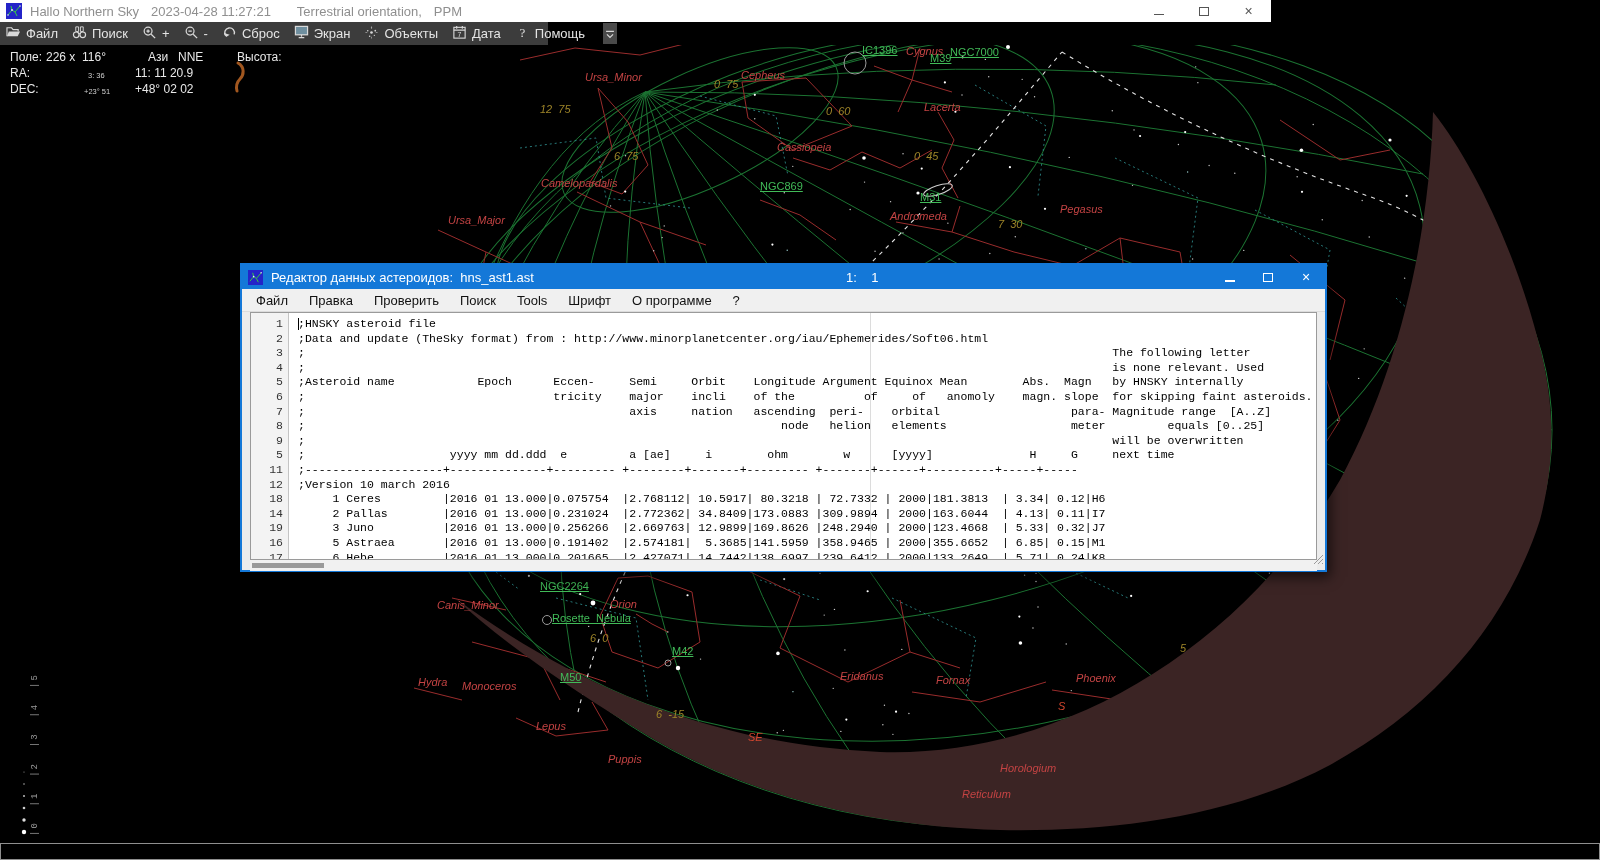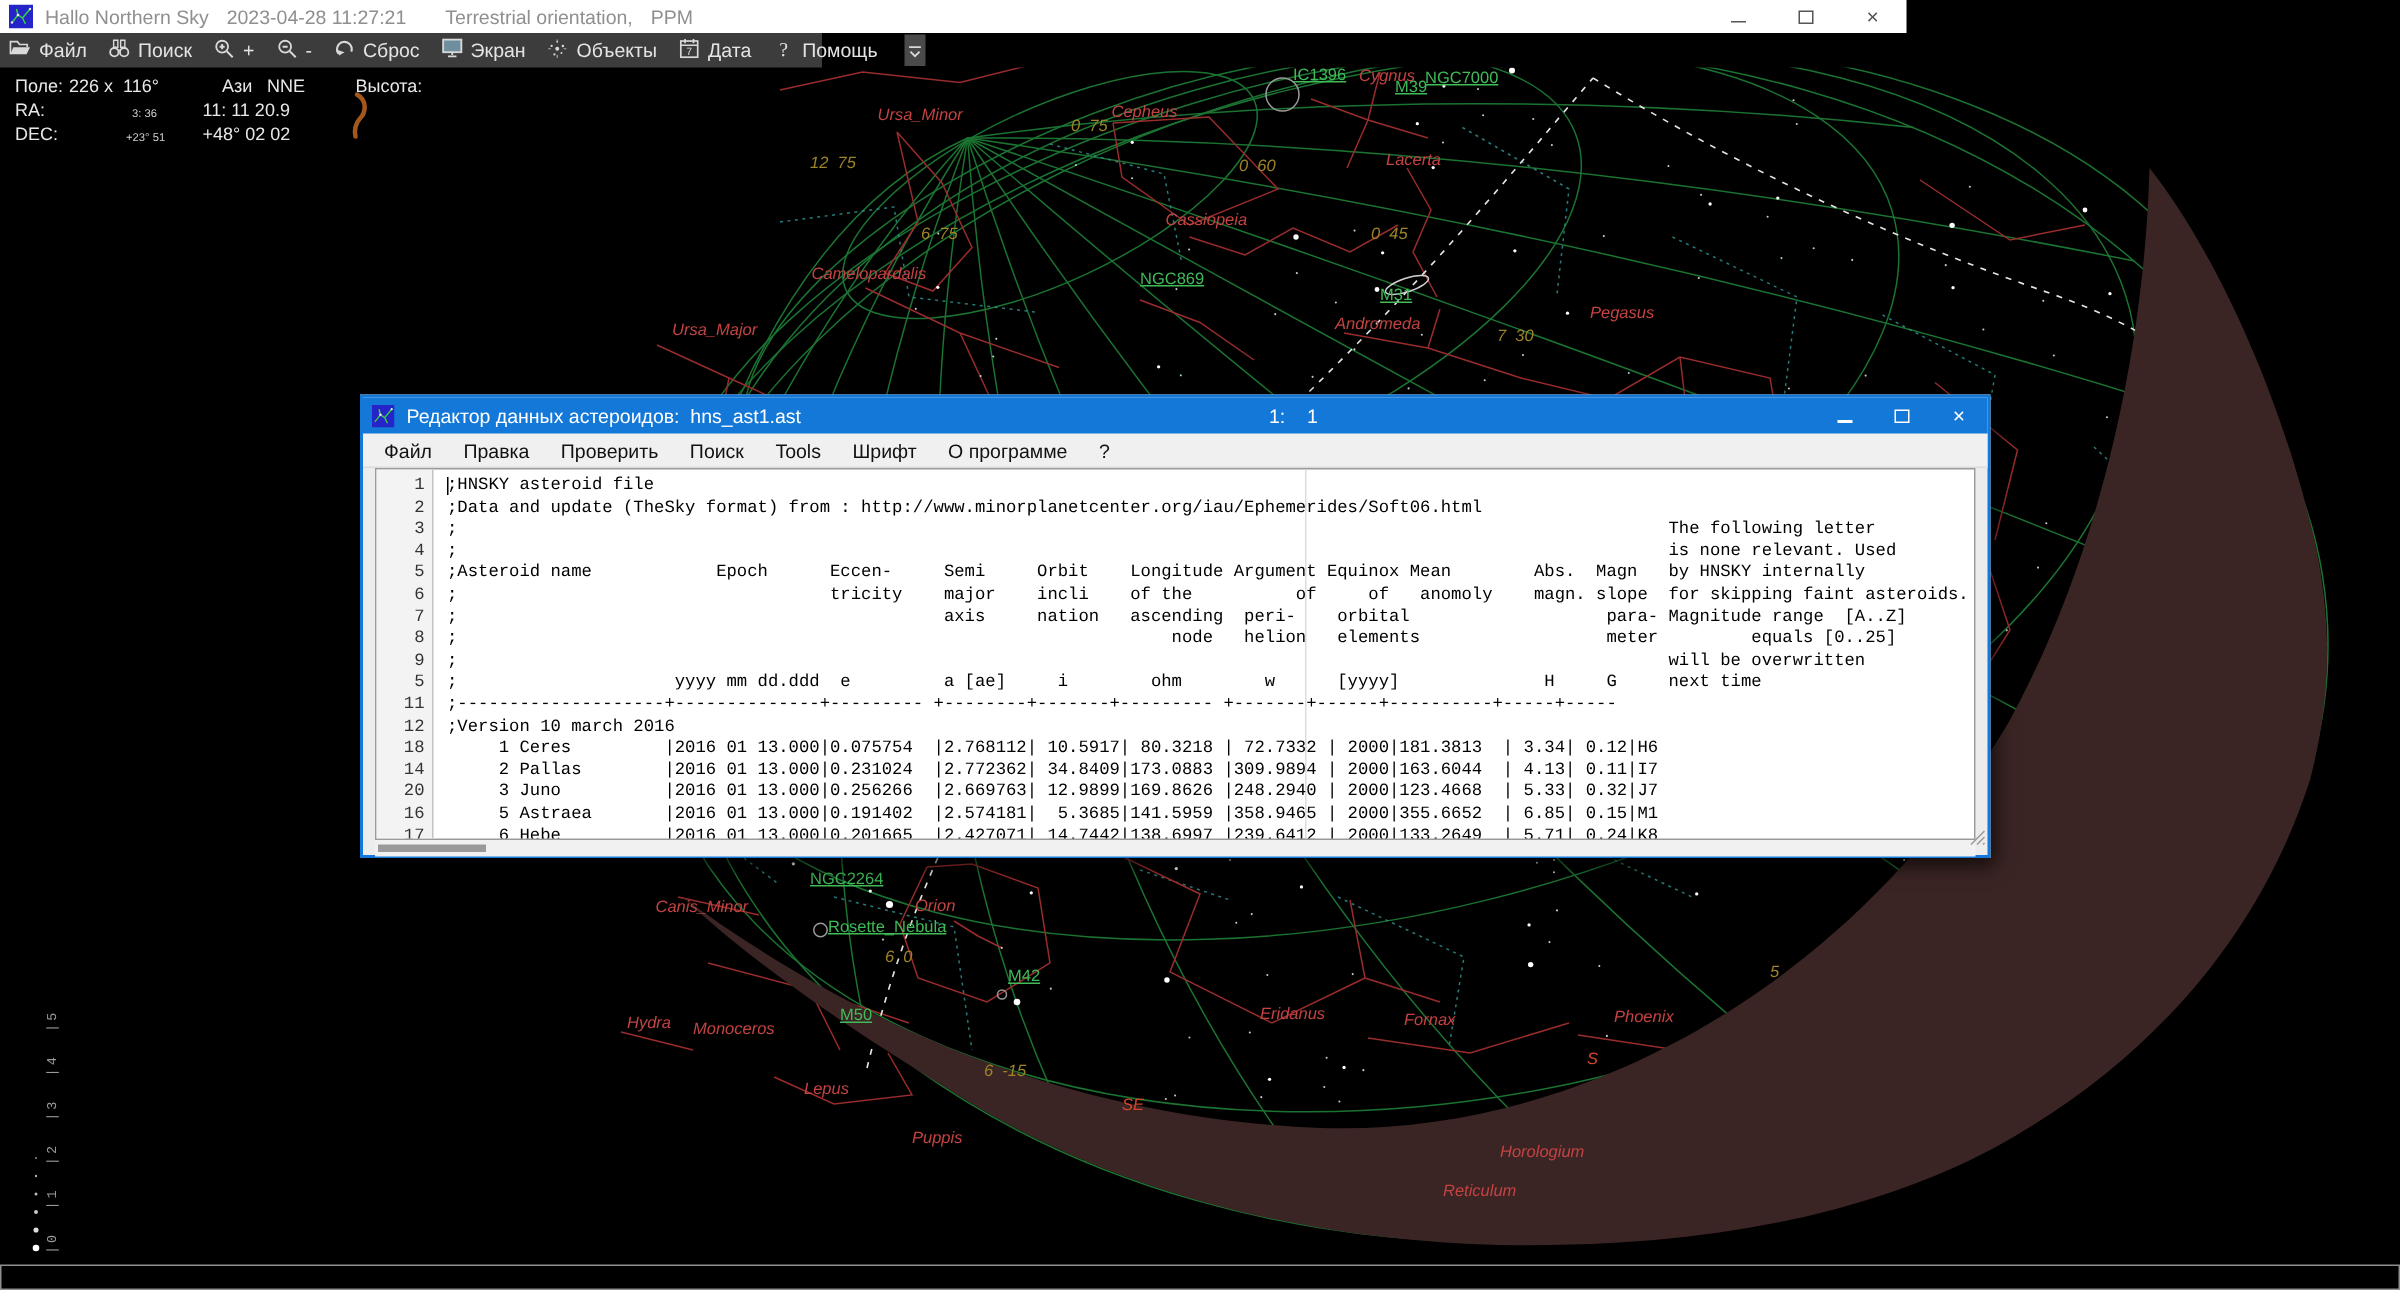--- a/index.html
+++ b/index.html
@@ -561,21 +561,21 @@
         <div>5</div>
         <div>6</div>
         <div>7</div>
         <div>8</div>
         <div>9</div>
         <div>5</div>
         <div>11</div>
         <div>12</div>
         <div>18</div>
         <div>14</div>
-        <div>20</div>
+        <div>19</div>
         <div>16</div>
         <div>17</div>
       </div>
     <div class="margin-line"></div>
     <div class="caret"></div>
     <div class="code" id="code-lines"><div>;HNSKY asteroid file</div><div>;Data and update (TheSky format) from : http://www.minorplanetcenter.org/iau/Ephemerides/Soft06.html</div><div>;                                                                                                                     The following letter</div><div>;                                                                                                                     is none relevant. Used</div><div>;Asteroid name            Epoch      Eccen-     Semi     Orbit    Longitude Argument Equinox Mean        Abs.  Magn   by HNSKY internally</div><div>;                                    tricity    major    incli    of the          of     of   anomoly    magn. slope  for skipping faint asteroids.</div><div>;                                               axis     nation   ascending  peri-    orbital                   para- Magnitude range  [A..Z]</div><div>;                                                                     node   helion   elements                  meter         equals [0..25]</div><div>;                                                                                                                     will be overwritten</div><div>;                     yyyy mm dd.ddd  e         a [ae]     i        ohm        w      [yyyy]              H     G     next time</div><div>;--------------------+--------------+--------- +--------+-------+--------- +-------+------+----------+-----+-----</div><div>;Version 10 march 2016</div><div>     1 Ceres         |2016 01 13.000|0.075754  |2.768112| 10.5917| 80.3218 | 72.7332 | 2000|181.3813  | 3.34| 0.12|H6</div><div>     2 Pallas        |2016 01 13.000|0.231024  |2.772362| 34.8409|173.0883 |309.9894 | 2000|163.6044  | 4.13| 0.11|I7</div><div>     3 Juno          |2016 01 13.000|0.256266  |2.669763| 12.9899|169.8626 |248.2940 | 2000|123.4668  | 5.33| 0.32|J7</div><div>     5 Astraea       |2016 01 13.000|0.191402  |2.574181|  5.3685|141.5959 |358.9465 | 2000|355.6652  | 6.85| 0.15|M1</div><div>     6 Hebe          |2016 01 13.000|0.201665  |2.427071| 14.7442|138.6997 |239.6412 | 2000|133.2649  | 5.71| 0.24|K8</div></div>
   </div>
   <div class="editor-scroll">
     <div class="thumb"></div>
   </div>

